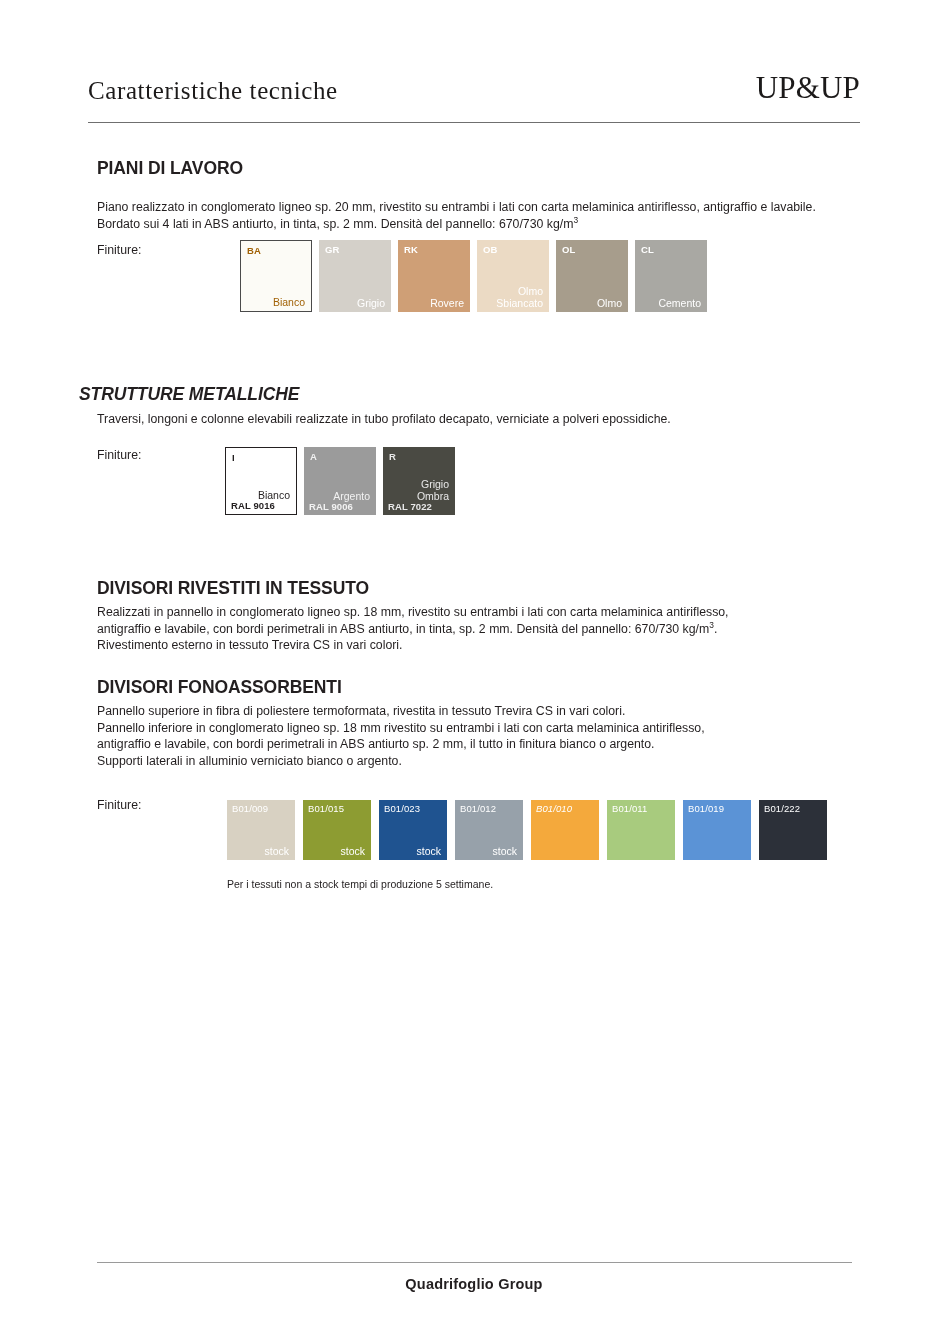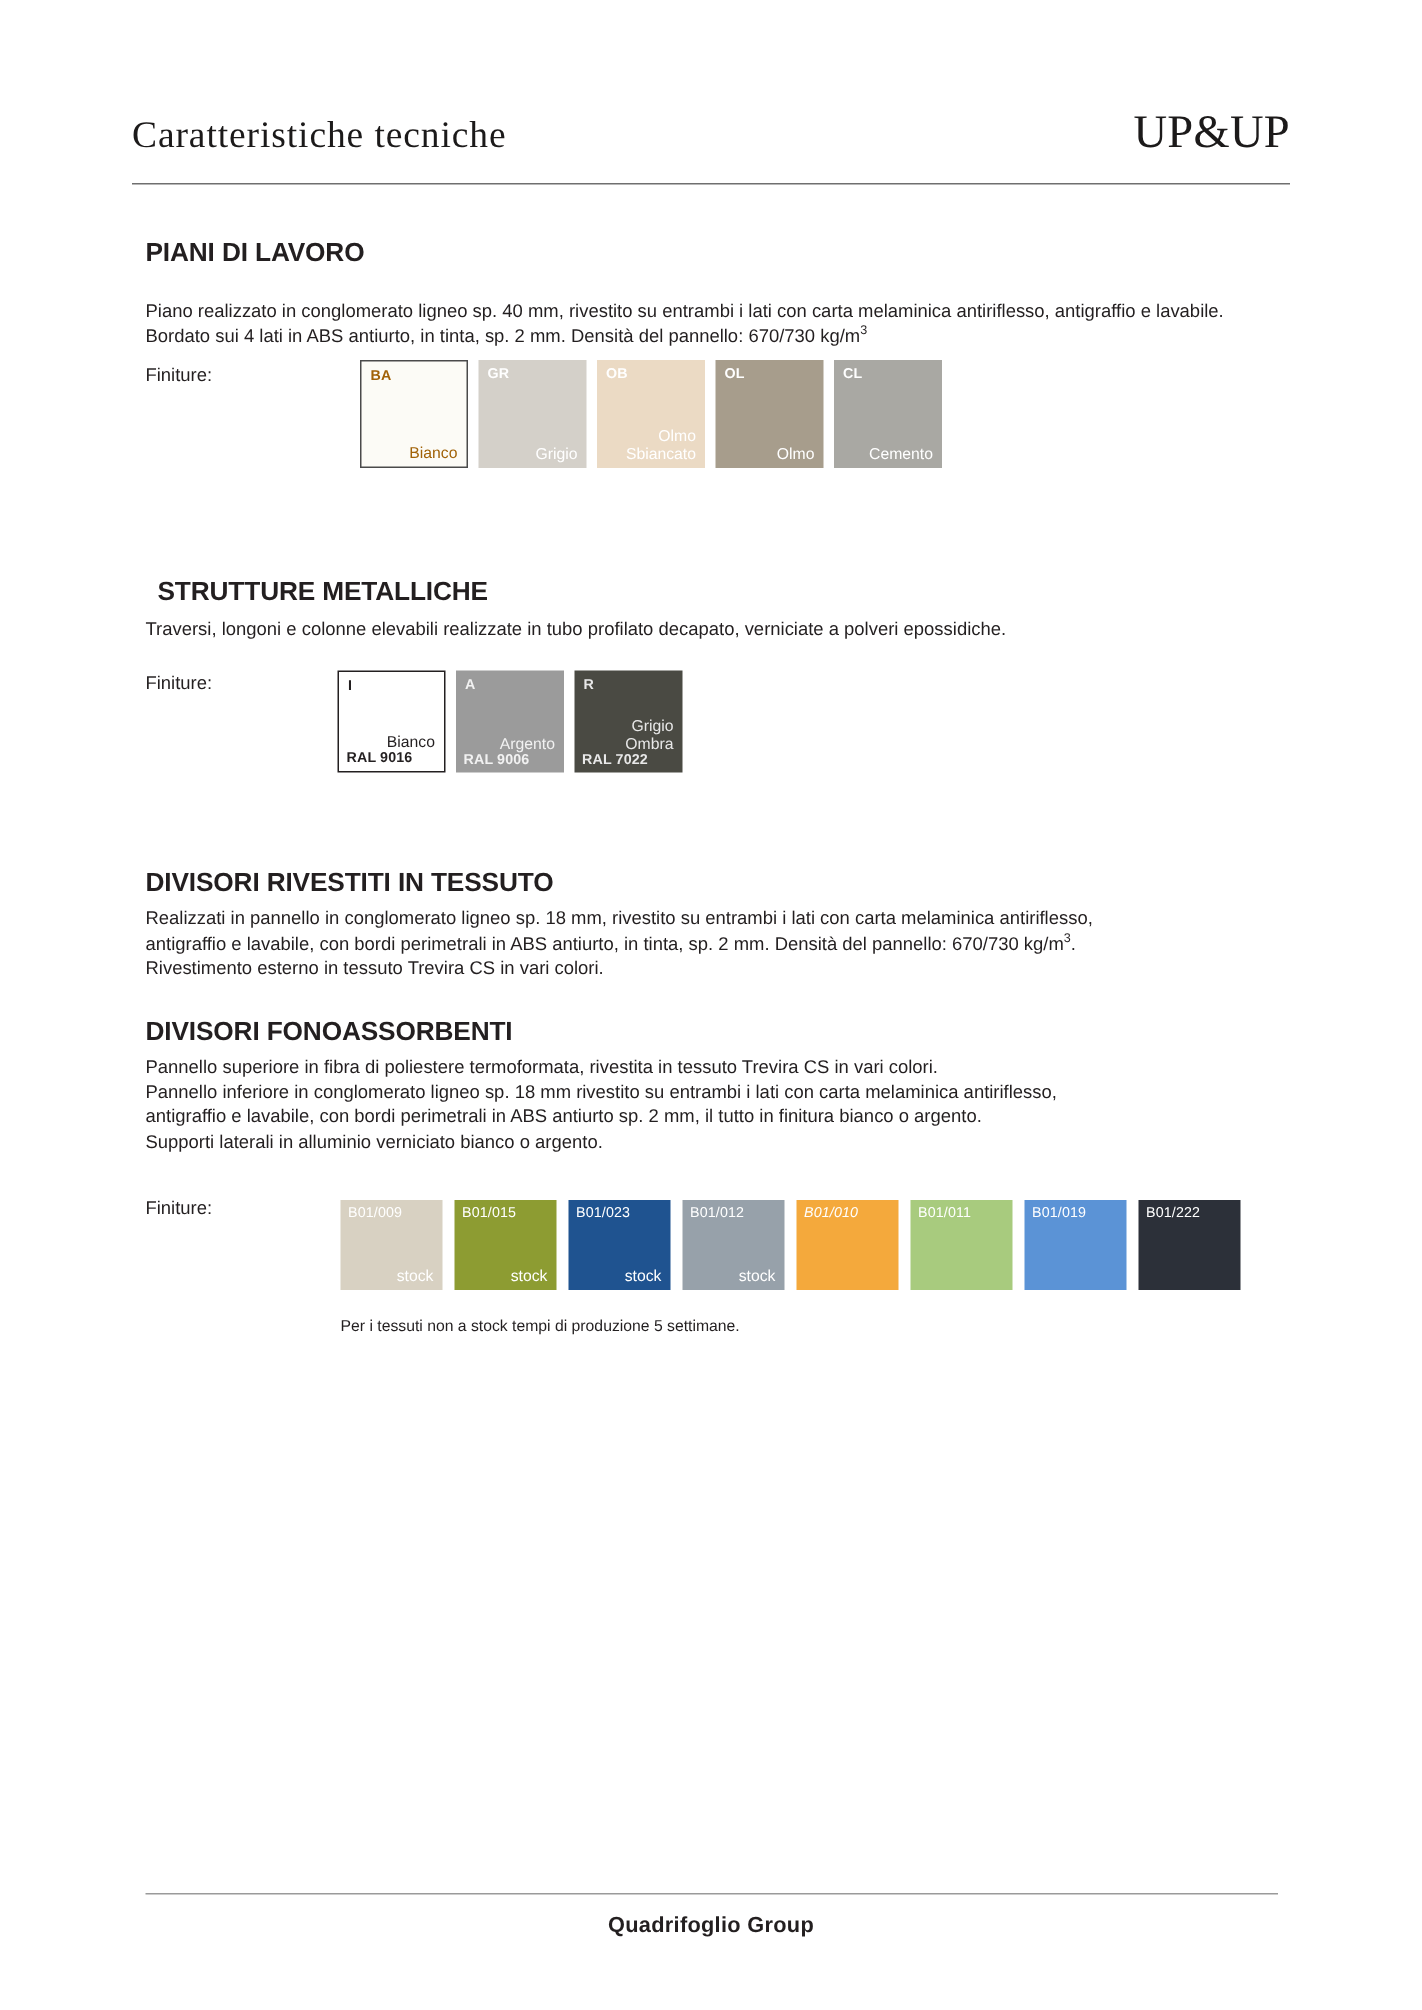--- a/index.html
+++ b/index.html
@@ -173,50 +173,54 @@
 
   <div class="header">
     <div class="header-title">Caratteristiche tecniche</div>
     <div class="header-brand">UP&amp;UP</div>
   </div>
   <div class="header-rule"></div>
 
   <div style="position:absolute; left:97px; top:158px;" class="section-title">PIANI DI LAVORO</div>
 
   <div style="position:absolute; left:97px; top:199px; width:760px;" class="body-text">
-    <span>Piano realizzato in conglomerato ligneo sp. 40 mm, rivestito su entrambi i lati con carta melaminica antiriflesso, antigraffio e lavabile. Bordato sui 4 lati in ABS antiurto, in tinta, sp. 2 mm. Densità del pannello: 670/730 kg/m</span><sup>3</sup>
+    <span>Piano realizzato in conglomerato ligneo sp. 20 mm, rivestito su entrambi i lati con carta melaminica antiriflesso, antigraffio e lavabile. Bordato sui 4 lati in ABS antiurto, in tinta, sp. 2 mm. Densità del pannello: 670/730 kg/m</span><sup>3</sup>
   </div>
 
   <div style="position:absolute; left:97px; top:243px;" class="finiture-label">Finiture:</div>
 
   <div class="swatch-row row-tops" id="row-tops">
       <div class="swatch" style="background: rgb(252, 251, 246); color: #a16207; border: 1px solid rgb(74, 74, 74);">
         <span class="code">BA</span>
         <span class="name">Bianco</span>
       </div>
       <div class="swatch" style="background: rgb(212, 208, 201); color: rgb(255, 255, 255);">
         <span class="code">GR</span>
         <span class="name">Grigio</span>
       </div>
+      <div class="swatch" style="background: rgb(207, 159, 118); color: rgb(255, 255, 255);">
+        <span class="code">RK</span>
+        <span class="name">Rovere</span>
+      </div>
       <div class="swatch" style="background: rgb(235, 218, 196); color: rgb(255, 255, 255);">
         <span class="code">OB</span>
         <span class="name">Olmo
 Sbiancato</span>
       </div>
       <div class="swatch" style="background: rgb(167, 157, 140); color: rgb(255, 255, 255);">
         <span class="code">OL</span>
         <span class="name">Olmo</span>
       </div>
       <div class="swatch" style="background: rgb(169, 168, 163); color: rgb(255, 255, 255);">
         <span class="code">CL</span>
         <span class="name">Cemento</span>
       </div>
     </div>
 
-  <div style="position:absolute; left:105px; top:384px;" class="section-title">STRUTTURE METALLICHE</div>
+  <div style="position:absolute; left:79px; top:384px;font-style:italic;" class="section-title">STRUTTURE METALLICHE</div>
 
   <div style="position:absolute; left:97px; top:411px; width:760px;" class="body-text">Traversi, longoni e colonne elevabili realizzate in tubo profilato decapato, verniciate a polveri epossidiche.</div>
 
   <div style="position:absolute; left:97px; top:448px;" class="finiture-label">Finiture:</div>
 
   <div class="swatch-row row-metal" id="row-metal">
       <div class="swatch" style="background: rgb(255, 255, 255); color: rgb(35, 31, 32); border: 1px solid rgb(35, 31, 32);">
         <span class="code">I</span>
         <span class="name">Bianco</span>
         <span class="ral">RAL 9016</span>

